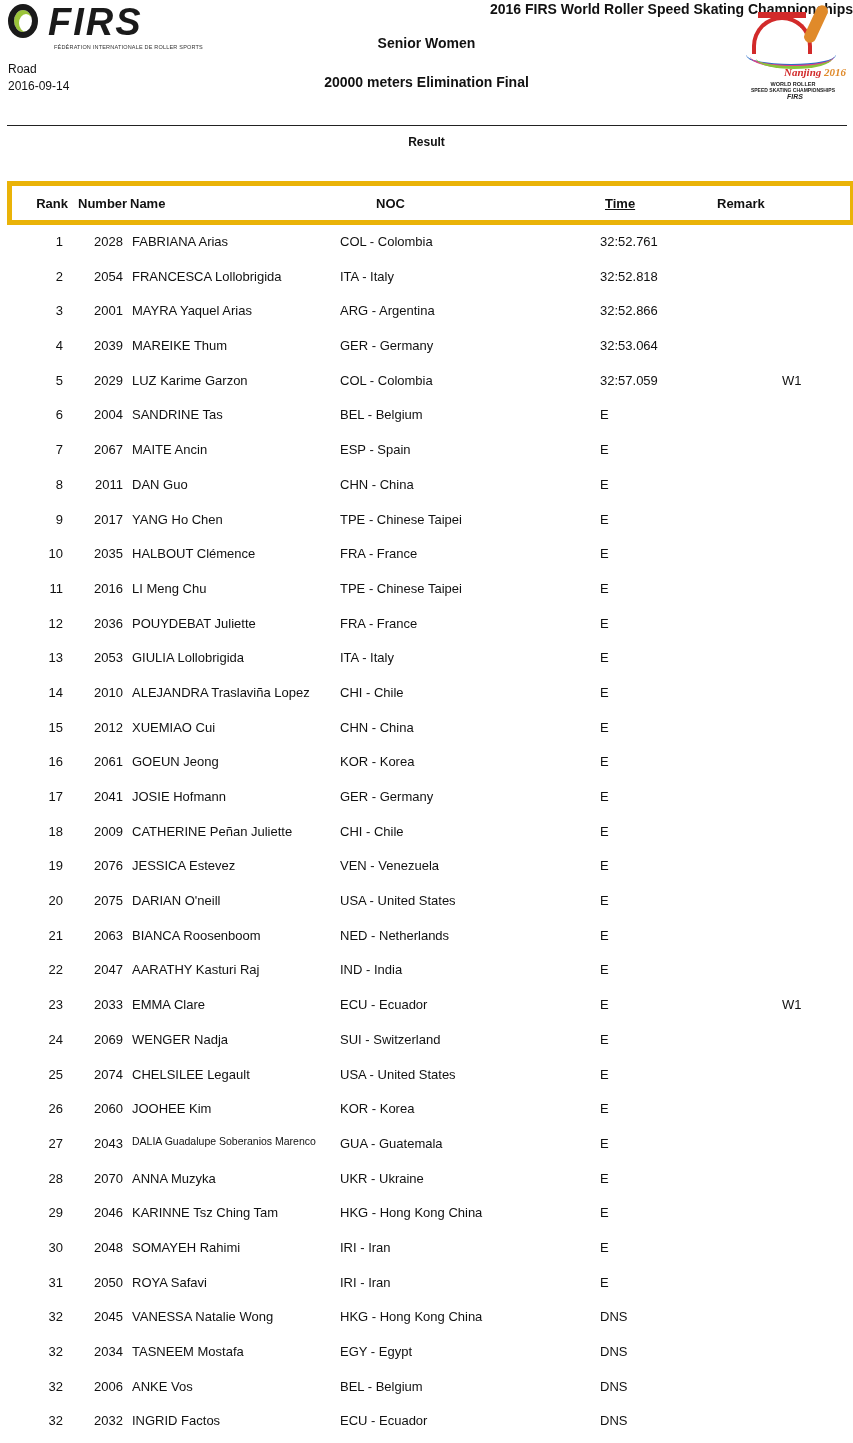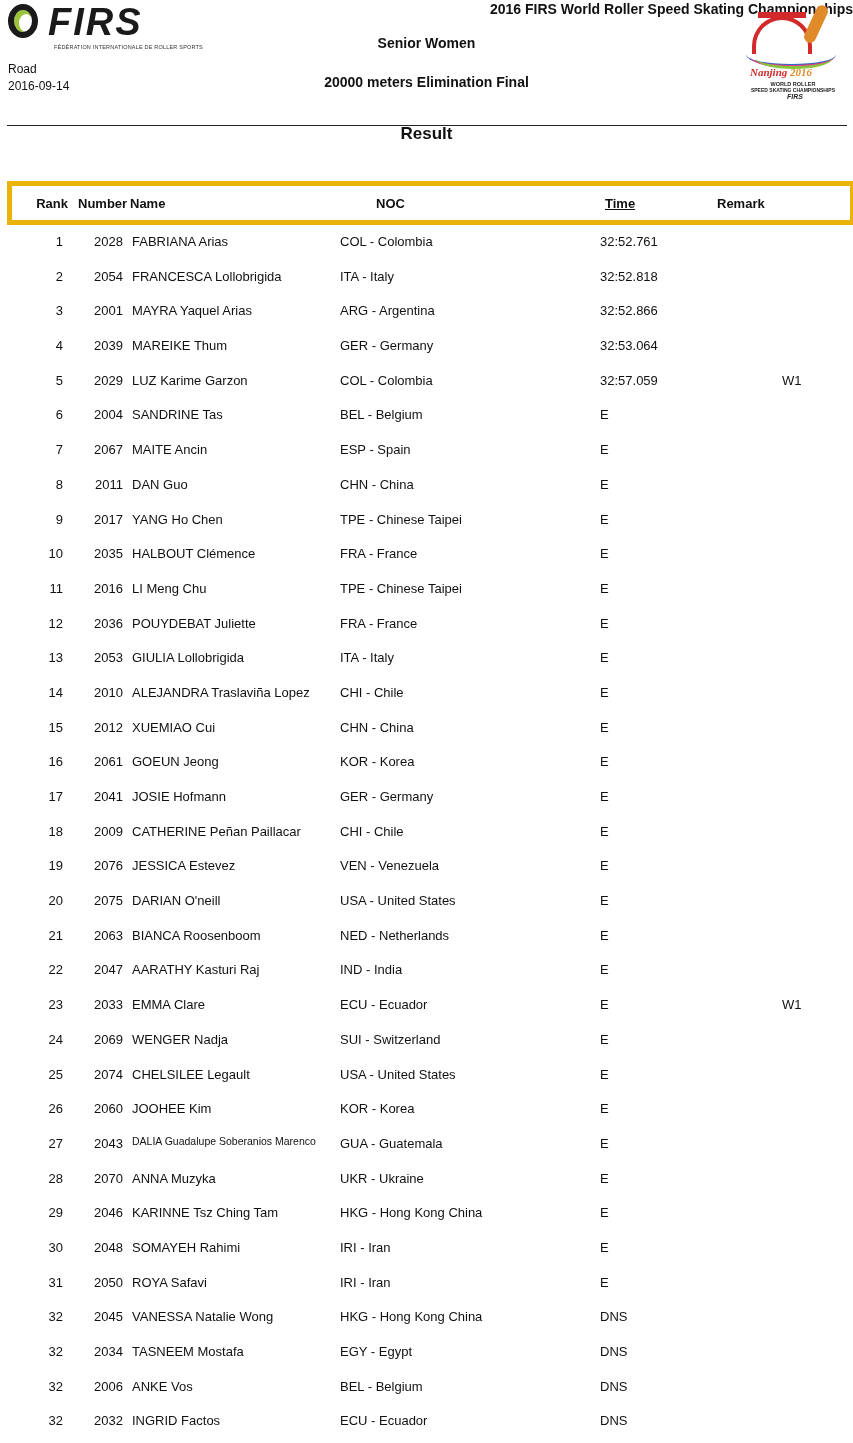--- a/index.html
+++ b/index.html
@@ -36,29 +36,29 @@
     border: 4px solid #d22a2a; border-bottom: none; border-radius: 30px 30px 0 0; box-sizing: border-box;
   }
   .logo-nanjing .roof { position: absolute; left: 18px; top: 10px; width: 48px; height: 6px; background: #d22a2a; }
   .logo-nanjing .skater {
     position: absolute; left: 70px; top: 2px; width: 12px; height: 40px; background: #e08a2a;
     border-radius: 6px; transform: rotate(25deg);
   }
   .logo-nanjing .swoosh1 { position: absolute; left: 6px; top: 40px; width: 90px; height: 22px; border-bottom: 3px solid #2a6ec8; border-radius: 0 0 50% 50%; }
   .logo-nanjing .swoosh2 { position: absolute; left: 10px; top: 43px; width: 84px; height: 20px; border-bottom: 3px solid #e0408a; border-radius: 0 0 50% 50%; }
   .logo-nanjing .swoosh3 { position: absolute; left: 16px; top: 46px; width: 76px; height: 18px; border-bottom: 3px solid #8ac43a; border-radius: 0 0 50% 50%; }
-  .logo-nanjing .city { position: absolute; left: 10px; top: 64px; width: 96px; text-align: left; font-family: "Liberation Serif", serif; font-style: italic; font-size: 11px; color: #d22a2a; font-weight: bold; }
+  .logo-nanjing .city { position: absolute; left: 10px; top: 64px; width: 96px; text-align: right; font-family: "Liberation Serif", serif; font-style: italic; font-size: 11px; color: #d22a2a; font-weight: bold; }
   .logo-nanjing .city .yr { color: #e08a2a; }
   .logo-nanjing .l1, .logo-nanjing .l2 { position: absolute; left: -6px; width: 118px; text-align: center; font-weight: bold; color: #222; white-space: nowrap; }
   .logo-nanjing .l1 { top: 79px; font-size: 5.5px; }
   .logo-nanjing .l2 { top: 85px; font-size: 5px; }
   .logo-nanjing .l3 { position: absolute; left: 30px; top: 91px; width: 50px; text-align: center; font-size: 7px; font-weight: bold; font-style: italic; color: #222; }
 
   .rule { position: absolute; left: 7px; top: 125px; width: 840px; height: 0; border-top: 1px solid #222; }
-  .result-title { position: absolute; left: 0; top: 124px; width: 853px; text-align: center; font-size: 17px; font-weight: bold; }
+  .result-title { position: absolute; left: 0; top: 135px; width: 853px; text-align: center; font-size: 12px; font-weight: bold; }
 
   .table-header {
     position: absolute; left: 7px; top: 181px; width: 838px; height: 34px;
     border: 5px solid #eab308; box-sizing: content-box;
   }
   .col { position: absolute; font-size: 13px; white-space: nowrap; }
   .table-header .col { top: 10px; font-weight: bold; }
   .c-rank { right: 0; width: 56px; text-align: right; }
   .table-header .c-rank { left: 0; width: 56px; text-align: right; }
   .table-header .c-num { left: 66px; }
@@ -251,21 +251,21 @@
       <span class="col r-rank">17</span>
       <span class="col r-num">2041</span>
       <span class="col r-name">JOSIE Hofmann</span>
       <span class="col r-noc">GER - Germany</span>
       <span class="col r-time">E</span>
       <span class="col r-remark"></span>
     </div>
     <div class="row">
       <span class="col r-rank">18</span>
       <span class="col r-num">2009</span>
-      <span class="col r-name">CATHERINE Peñan Paillacar</span>
+      <span class="col r-name">CATHERINE Peñan Juliette</span>
       <span class="col r-noc">CHI - Chile</span>
       <span class="col r-time">E</span>
       <span class="col r-remark"></span>
     </div>
     <div class="row">
       <span class="col r-rank">19</span>
       <span class="col r-num">2076</span>
       <span class="col r-name">JESSICA Estevez</span>
       <span class="col r-noc">VEN - Venezuela</span>
       <span class="col r-time">E</span>

